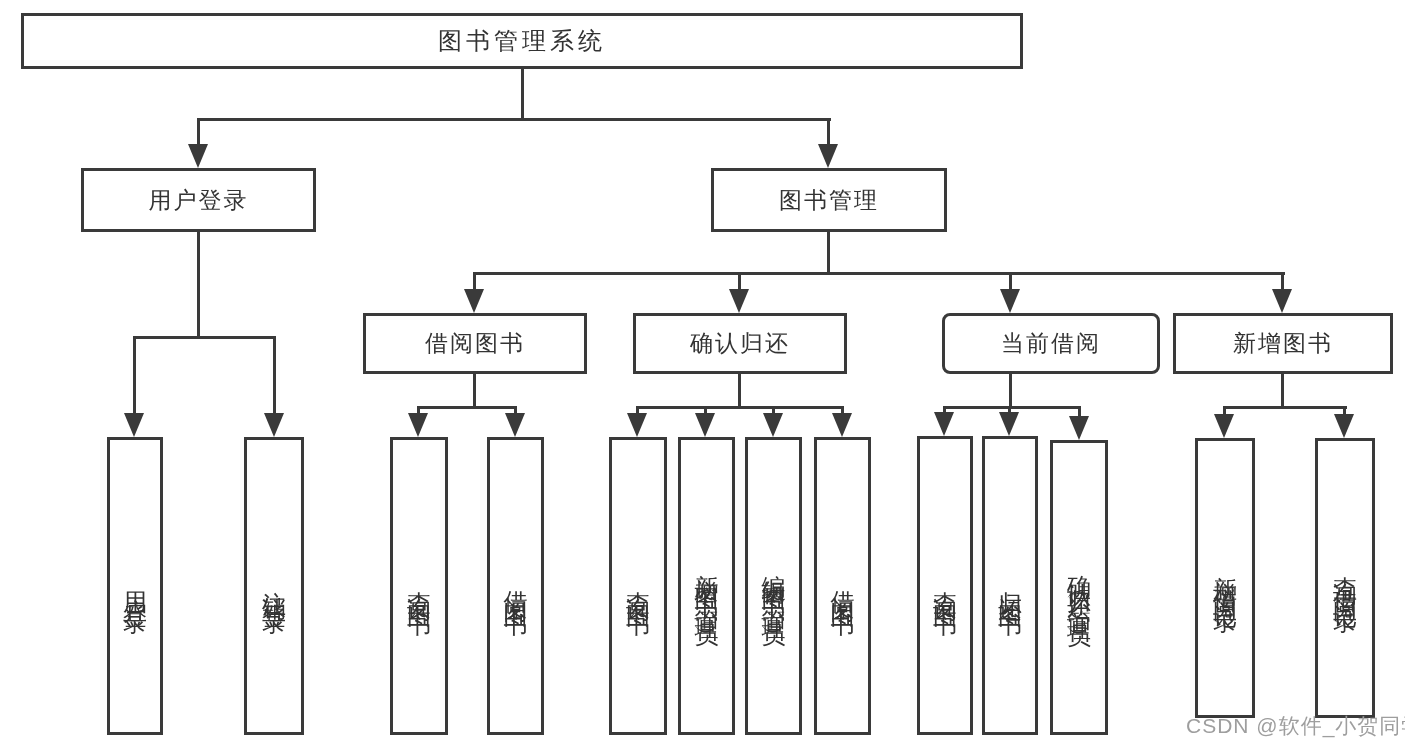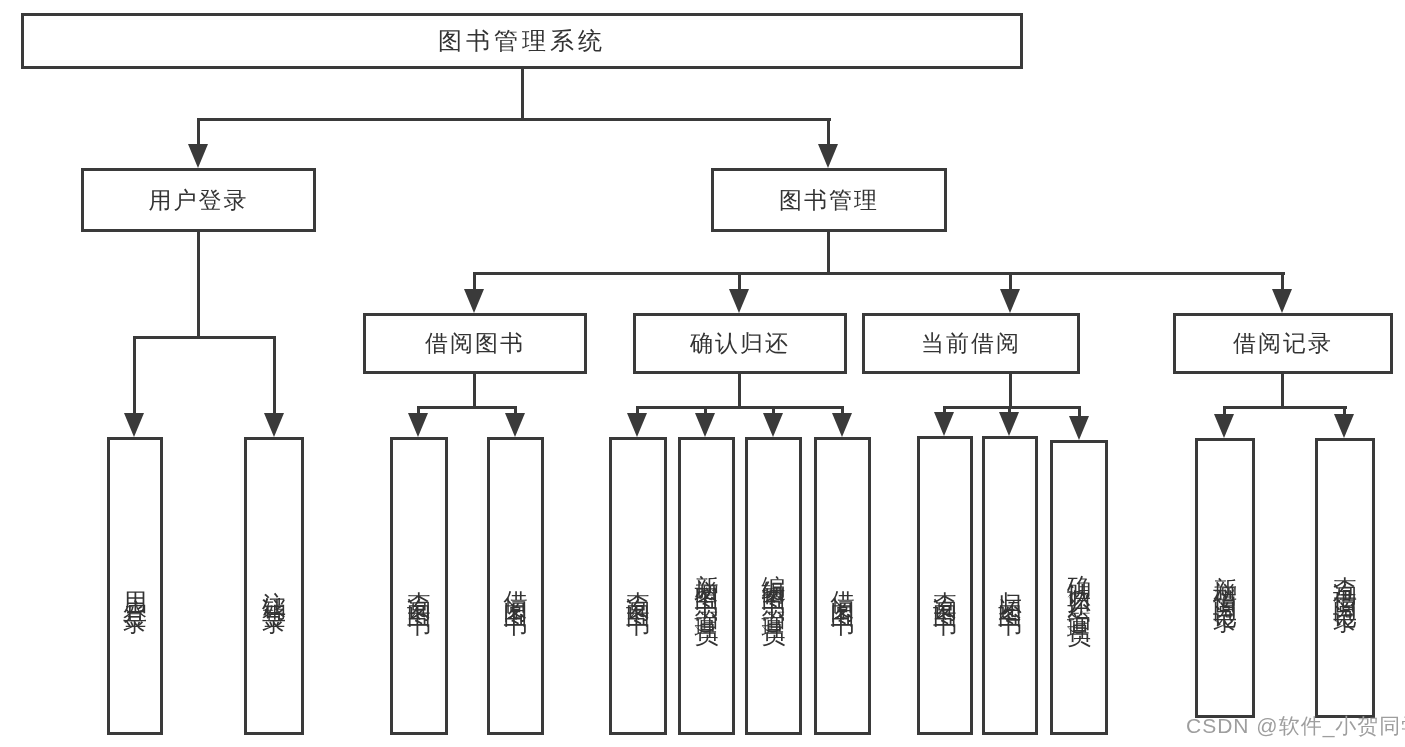--- a/index.html
+++ b/index.html
@@ -62,25 +62,25 @@
   <div class="box" style="left:711px;top:168px;width:236px;height:64px;">
     <span class="hlabel">图书管理</span>
   </div>
 
   <div class="box" style="left:363px;top:313px;width:224px;height:61px;">
     <span class="hlabel">借阅图书</span>
   </div>
   <div class="box" style="left:633px;top:313px;width:214px;height:61px;">
     <span class="hlabel">确认归还</span>
   </div>
-  <div class="box" style="left:862px;top:313px;width:218px;height:61px;">
+  <div class="box" style="left:942px;top:313px;width:218px;height:61px;border-radius:8px;">
     <span class="hlabel">当前借阅</span>
   </div>
   <div class="box" style="left:1173px;top:313px;width:220px;height:61px;">
-    <span class="hlabel">借阅记录</span>
+    <span class="hlabel">新增图书</span>
   </div>
 
   <div class="box" style="left:107px;top:437px;width:56px;height:298px;">
     <span class="vtext">用户登录</span>
   </div>
   <div class="box" style="left:244px;top:437px;width:60px;height:298px;">
     <span class="vtext">注销登录</span>
   </div>
 
   <div class="box" style="left:390px;top:437px;width:58px;height:298px;">

